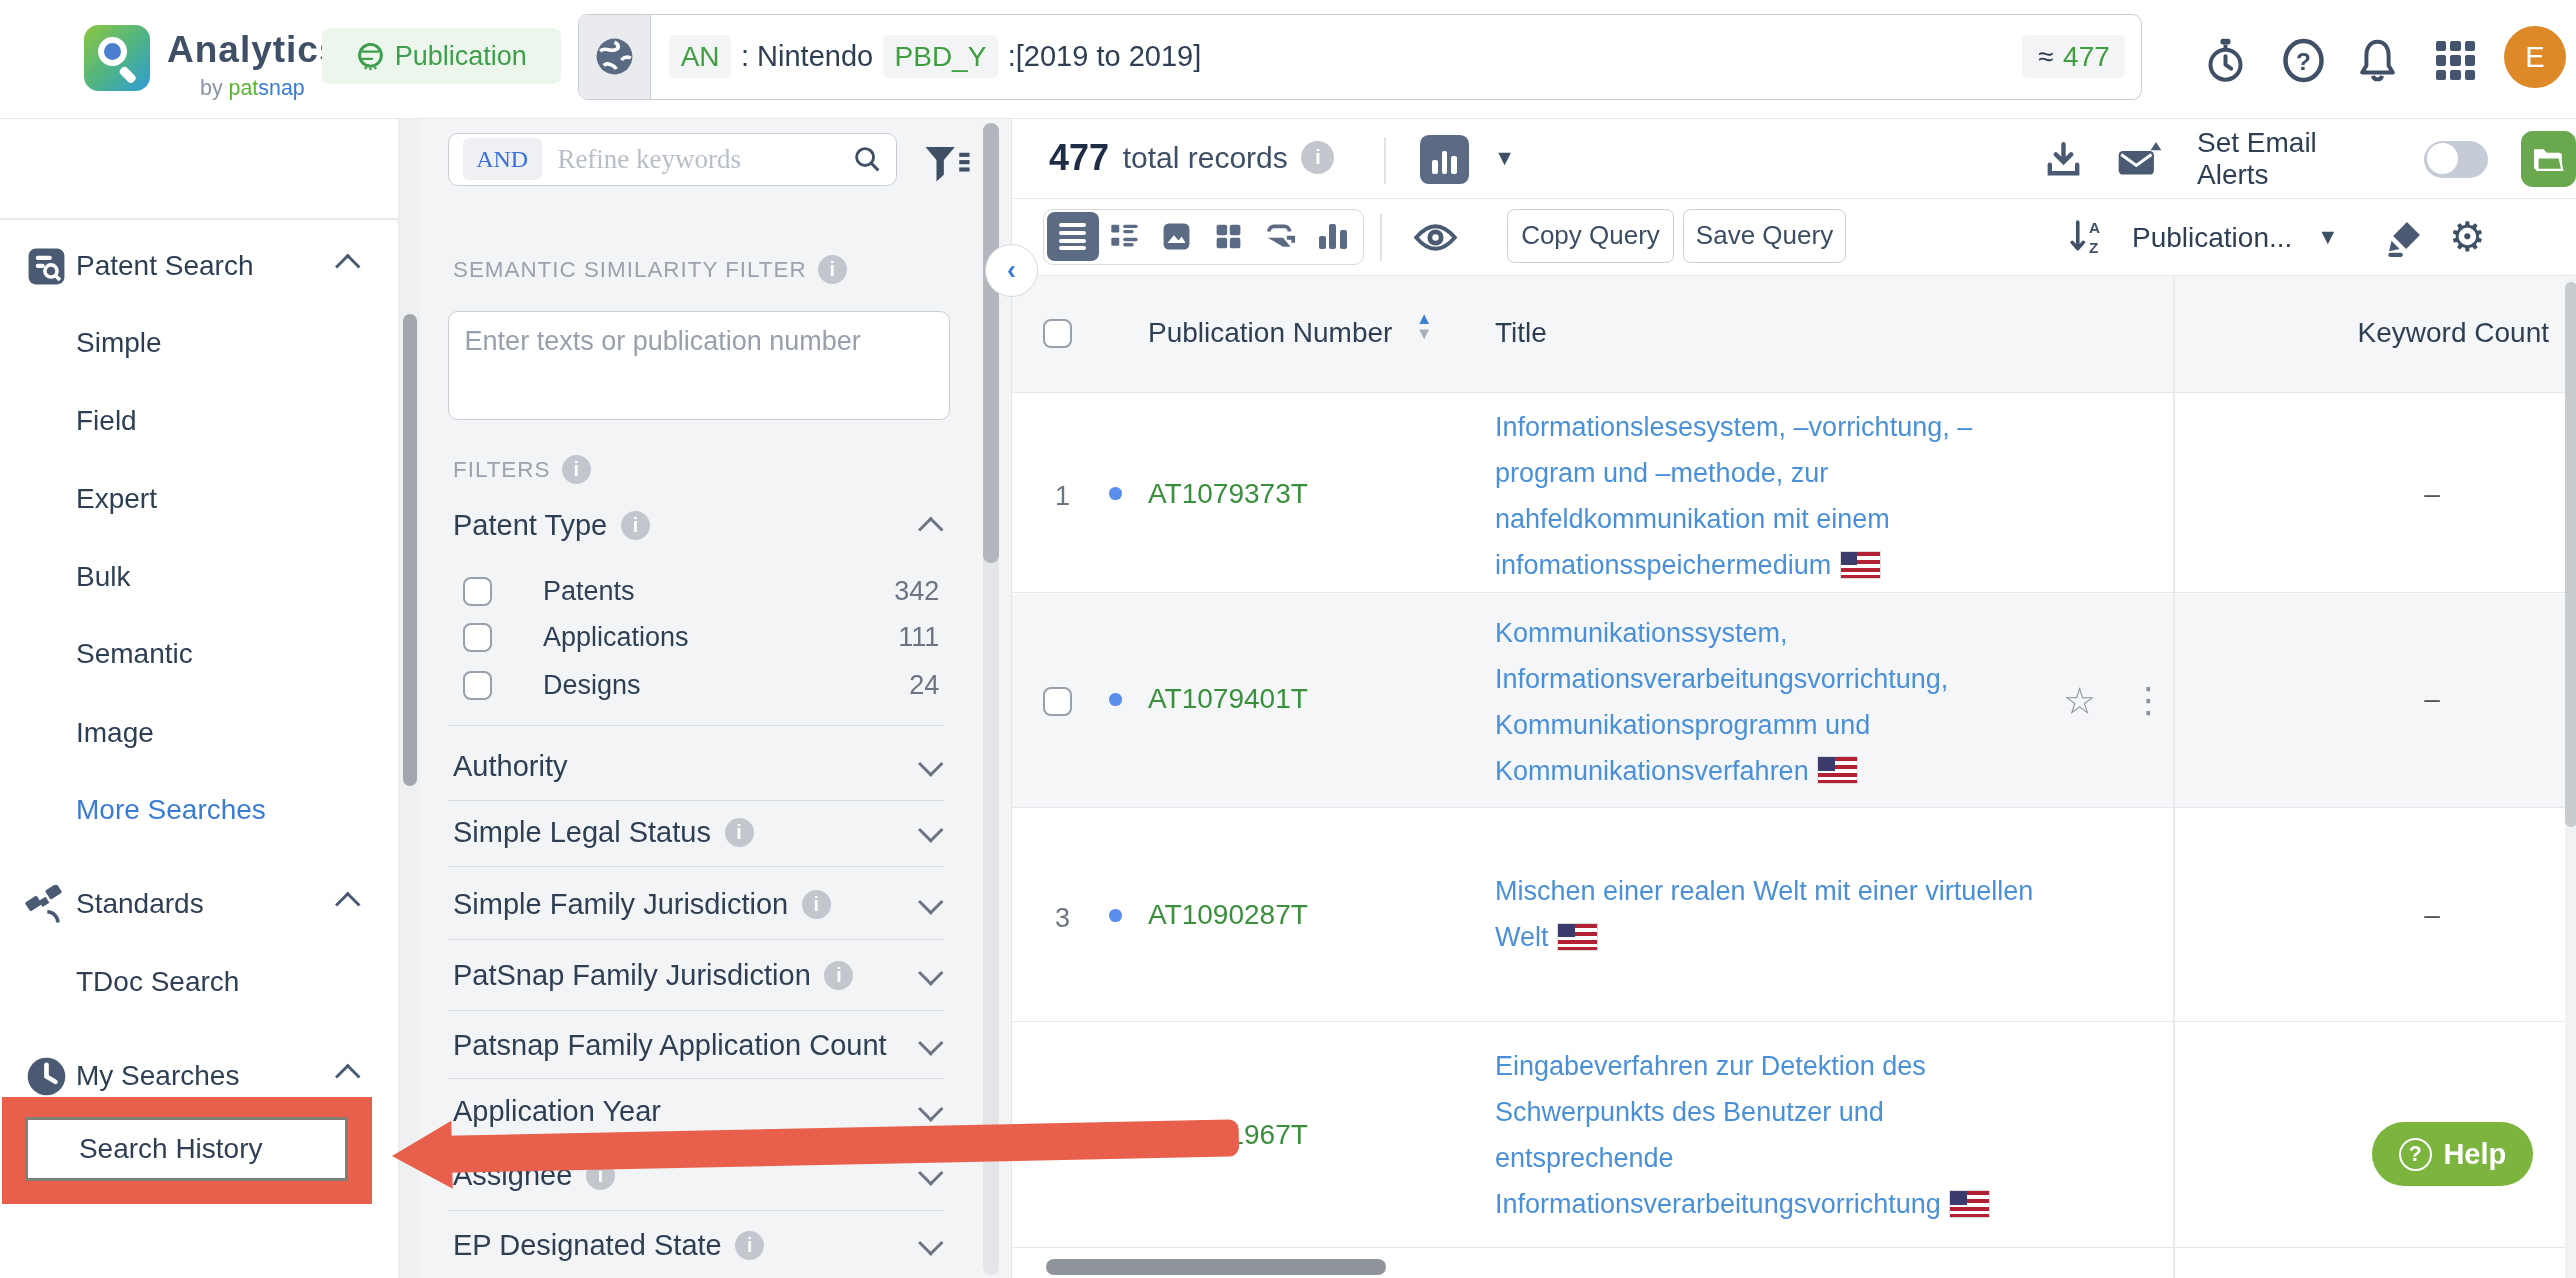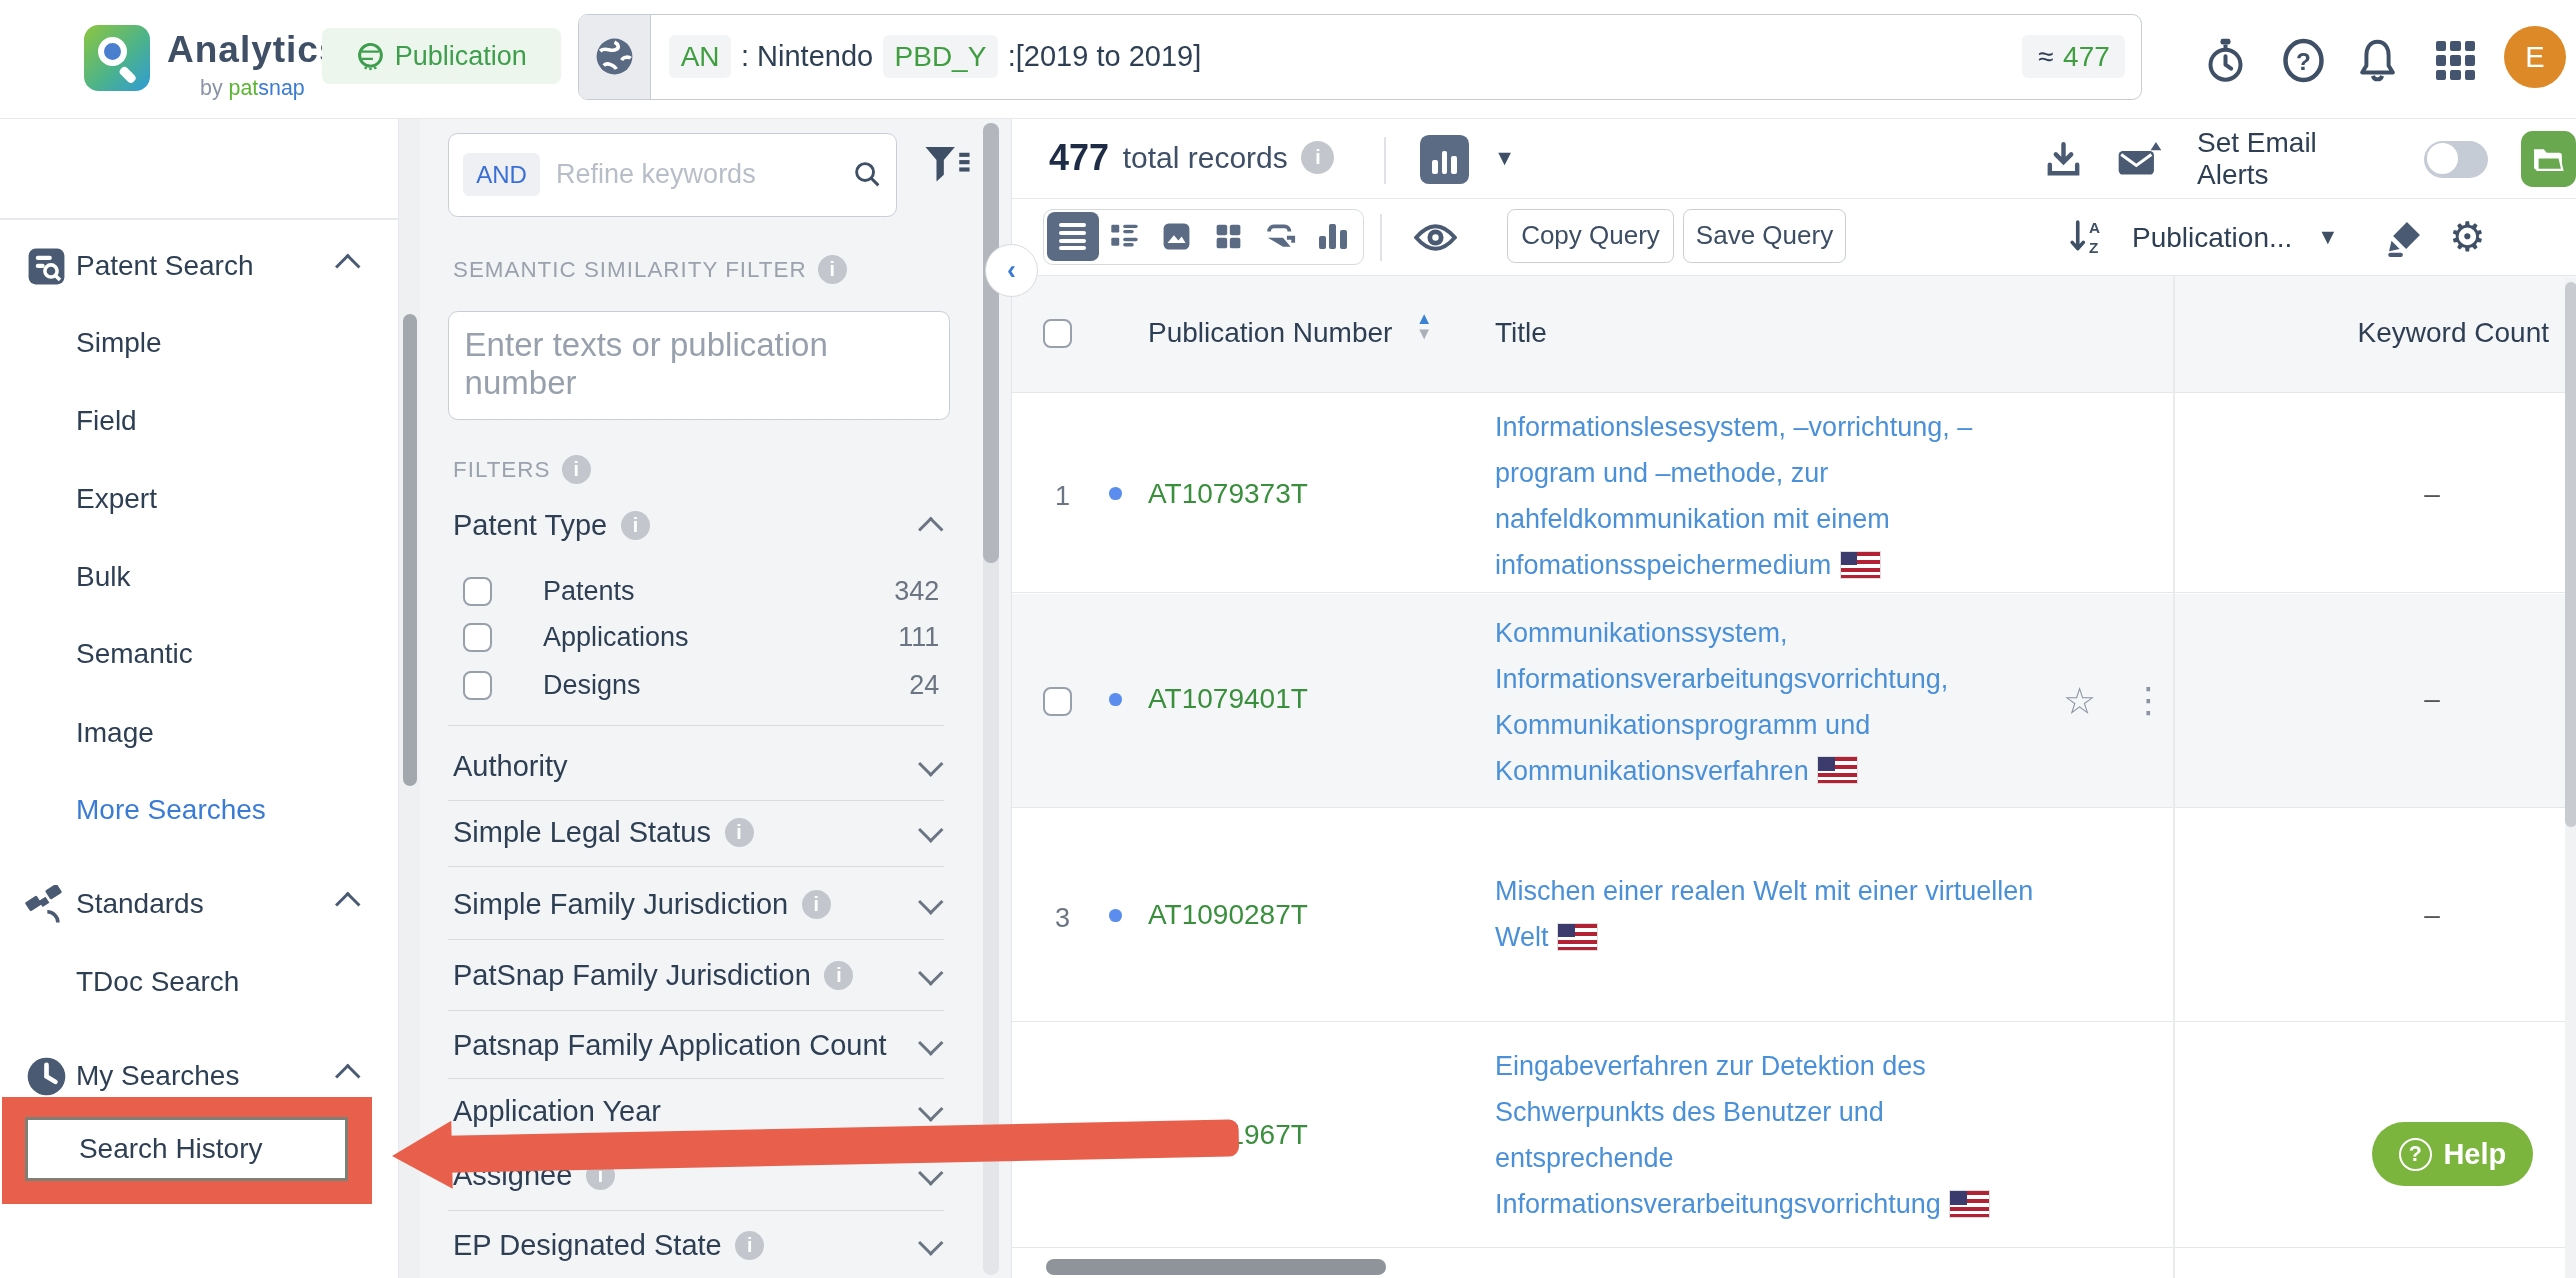--- a/index.html
+++ b/index.html
@@ -38,25 +38,25 @@
 
   
   .red-box { position:absolute; left:1.9px; top:978px; width:370px; height:107px; background:#e8604c; z-index:14; }
   .red-box-inner { position:absolute; left:23px; top:20.4px; width:323px; height:64px; background:#fff; border:3.9px solid #7e8076; display:flex; align-items:center; font-size:28px; color:#2e3f54; }
   .red-arrow { position:absolute; left:392px; top:1117px; width:856px; height:78px; z-index:40; transform:rotate(-1.2deg); transform-origin:left center; pointer-events:none; }
   .red-arrow .head { position:absolute; left:0; top:4.9px; width:0; height:0; border-top:34px solid transparent; border-bottom:34px solid transparent; border-right:60px solid #e8604c; }
   .red-arrow .bar { position:absolute; left:54px; top:20.4px; width:793px; height:37px; background:#e8604c; border-radius:0 9.7px 9.7px 0; }
 
   
   .filter { position:absolute; left:399px; top:119px; width:613px; height:1160px; background:#f3f4f6; border-right:1.9px solid #e3e6ea; z-index:5; }
-  .refine { position:absolute; left:49px; top:13.6px; width:449px; height:84px; background:#fff; border:1.9px solid #c9ced6; border-radius:9.7px; display:flex; align-items:center; padding:0 13.6px; gap:15.6px; }
+  .refine { position:absolute; left:49px; top:13.6px; width:449px; height:53px; background:#fff; border:1.9px solid #c9ced6; border-radius:9.7px; display:flex; align-items:center; padding:0 13.6px; gap:15.6px;font-family:Liberation Serif, serif; }
   .and-chip { background:#eef0f4; color:#3a6fd8; font-size:24px; border-radius:5.8px; padding:7.8px 13.6px; }
   .placeholder { color:#b8bec8; font-size:27px; }
   .sec-label { position:absolute; left:54px; font-size:22.4px; color:#9aa2ae; letter-spacing:1px; display:flex; align-items:center; gap:11.7px; }
-  .sem-box { position:absolute; left:49px; top:192px; width:502px; height:109px; background:#fff; border:1.9px solid #c9ced6; border-radius:9.7px; padding:13.6px 15.6px; font-size:33px; color:#97a0ac; }
+  .sem-box { position:absolute; left:49px; top:192px; width:502px; height:109px; background:#fff; border:1.9px solid #c9ced6; border-radius:9.7px; padding:13.6px 15.6px; font-size:27px; color:#97a0ac; }
   .fsec { position:absolute; left:54px; width:506px; height:53px; display:flex; align-items:center; gap:13.6px; font-size:29px; color:#2e3f54; cursor:pointer; }
   .fsec .chev { margin-left:auto; margin-right:19.5px; border-color:#6b7482; }
   .fdiv { position:absolute; left:49px; width:496px; height:1px; background:#d9dce1; }
   .check-row { position:absolute; left:64px; width:486px; height:43px; display:flex; align-items:center; font-size:27px; }
   .checkbox { width:29px; height:29px; background:#fff; border:2.9px solid #98a0ac; border-radius:7.8px; flex:none; cursor:pointer; }
   .check-label { margin-left:51px; }
   .check-count { margin-left:auto; margin-right:9.7px; color:#6b7482; }
   .info { width:29px; height:29px; border-radius:50%; background:#c3c7cd; color:#fff; font-size:19.5px; font-weight:bold; display:inline-flex; align-items:center; justify-content:center; flex:none; }
   .fil-scroll-track { position:absolute; left:584px; top:3.9px; width:15.6px; height:1152px; background:#e3e5e9; border-radius:7.8px; }
   .fil-scroll-thumb { position:absolute; left:584px; top:3.9px; width:15.6px; height:440px; background:#b3b7bd; border-radius:7.8px; }

